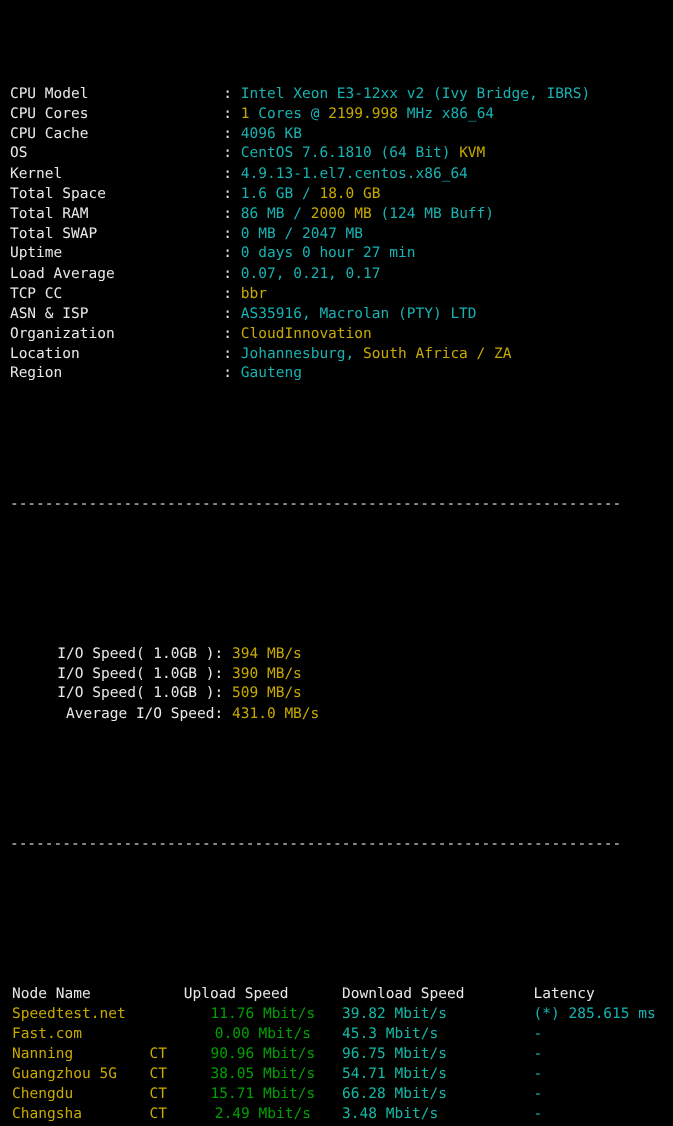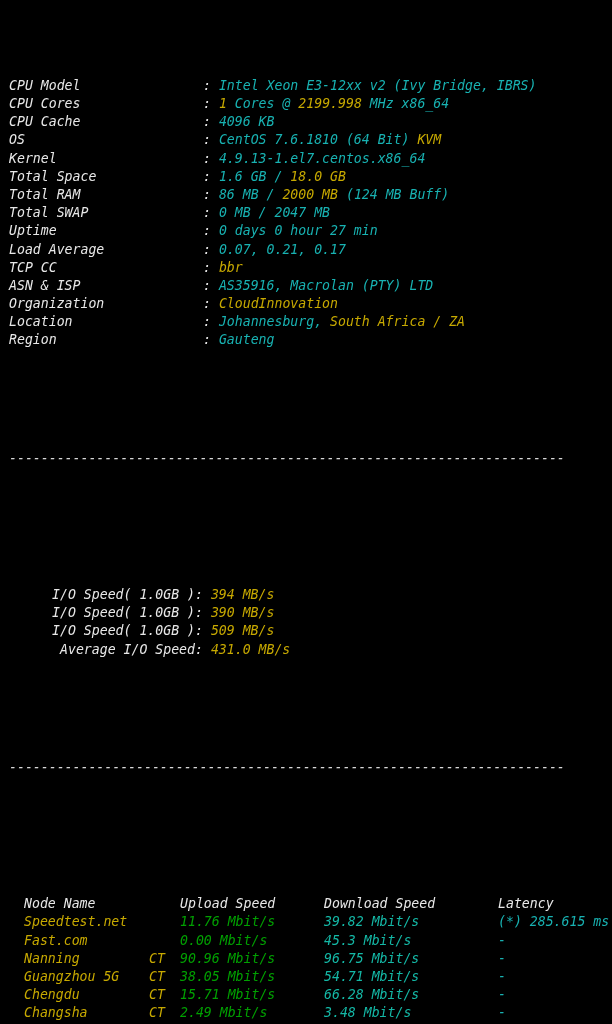--- a/index.html
+++ b/index.html
@@ -16,52 +16,51 @@
     height: 1024px;
     background: #000000;
     font-family: "DejaVu Sans Mono", "Liberation Mono", monospace;
     font-size: 13.2px;
     line-height: 18.2px;
     color: #e6e6e6;
     padding: 4px 0 0 0;
     box-sizing: border-box;
     white-space: pre;
     letter-spacing: 0px;
-    font-style: italic;
   }
   
   .info-row { display: block; height: 18.2px; white-space: pre; padding-left: 9px; }
   .lbl {
     display: inline-block;
     width: 194px;
     color: #e8e8e8;
   }
   .io-lbl {
     display: inline-block;
     width: 186px;
     color: #e8e8e8;
     text-align: right;
   }
   .colon { color: #e8e8e8; }
   .cy { color: #18b2b2; }
   .ye { color: #c7a900; }
-  .gn { color: #00a000; }
+  .gn { color: #00a000; text-align: center; }
   .rd { color: #14b8a6; }
   .sep {
     display: block;
     height: 18.2px;
     white-space: pre;
     padding-left: 9px;
     color: #d8d8d8;
     overflow: hidden;
   }
   .blank { display: block; height: 9px; }
 
   
-  .trow { display: block; height: 18.2px; white-space: pre; padding-left: 24px; }
+  .trow { display: block; height: 18.2px; white-space: pre; padding-left: 11px; }
   .c-node { display: inline-block; width: 125px; }
   .c-isp  { display: inline-block; width: 31px; }
   .c-up   { display: inline-block; width: 144px; }
   .c-down { display: inline-block; width: 174px; }
   .c-lat  { display: inline-block; }
   .hdr .c-node, .hdr .c-isp, .hdr .c-up, .hdr .c-down, .hdr .c-lat { color: #e8e8e8; }
 </style>
 </head>
 <body>
 

